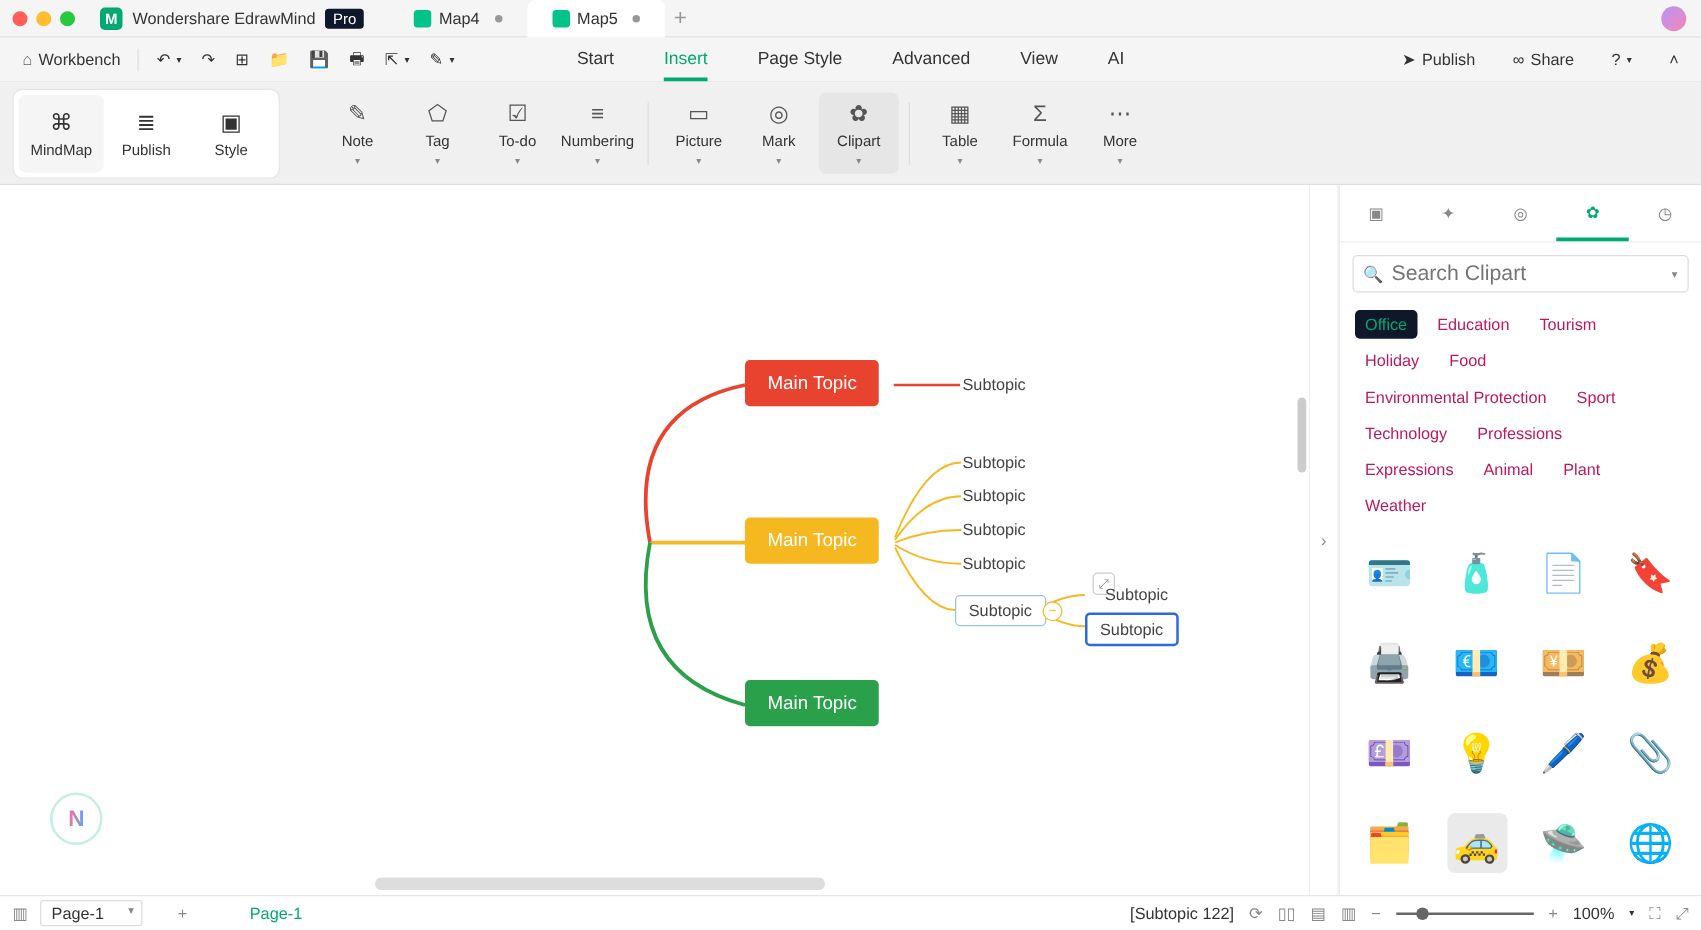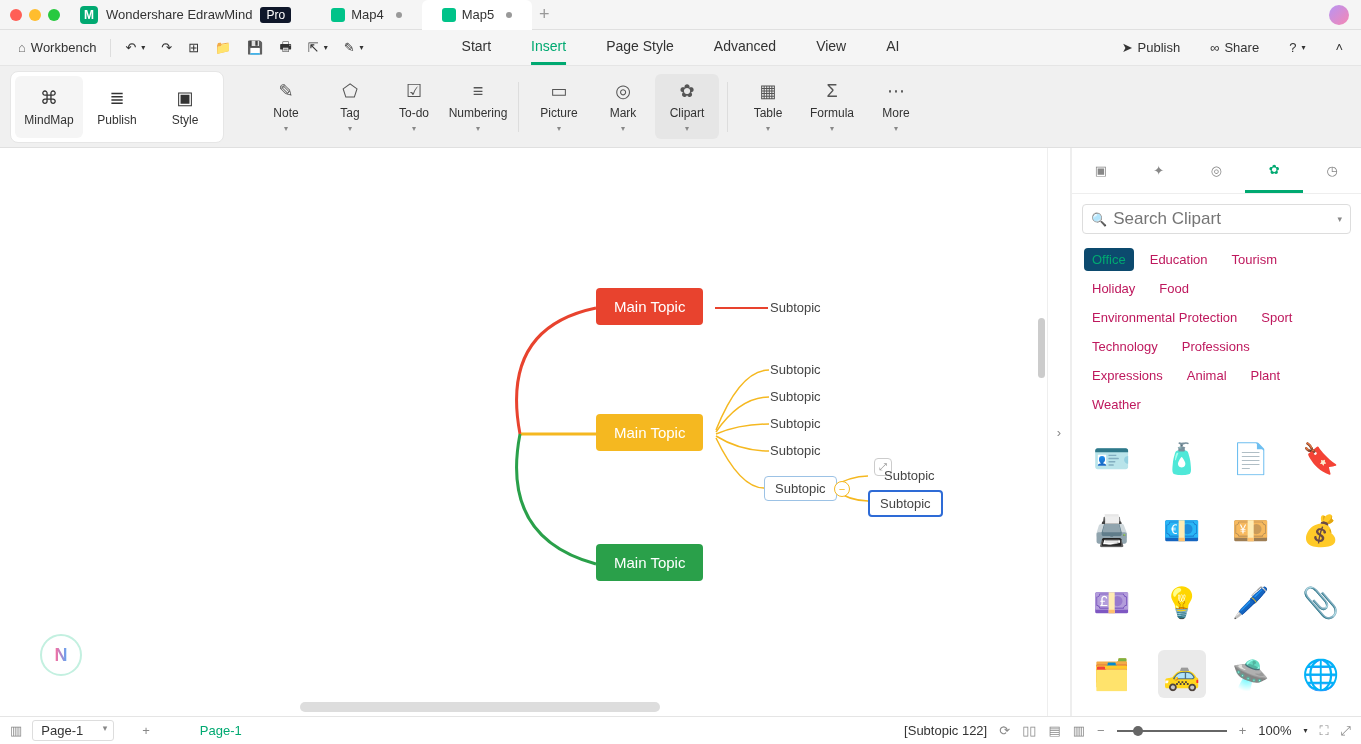--- a/index.html
+++ b/index.html
@@ -49,21 +49,21 @@
 .canvas { flex:1; position:relative; background:#fff; overflow:hidden; }
 .panel-toggle { width:24px; display:flex; align-items:center; justify-content:center; border-left:1px solid #eee; border-right:1px solid #eee; cursor:pointer; color:#888; }
 .side-panel { width:290px; display:flex; flex-direction:column; border-left:1px solid #eee; }
 .side-tabs { display:flex; height:46px; border-bottom:1px solid #eee; }
 .side-tab { flex:1; display:flex; align-items:center; justify-content:center; cursor:pointer; color:#888; }
 .side-tab.active { color:#00a971; border-bottom:3px solid #00a971; }
 .search-box { margin:10px; border:1px solid #ddd; border-radius:4px; height:30px; display:flex; align-items:center; padding:0 8px; }
 .search-box input { border:none; outline:none; flex:1; font-size:17px; margin-left:6px; }
 .cat-chips { display:flex; flex-wrap:wrap; gap:6px 8px; padding:4px 12px 10px; }
 .chip { padding:4px 8px; border-radius:4px; font-size:13px; cursor:pointer; color:#be185d; }
-.chip.active { background:#0c4a6e; color:#00a971; }
+.chip.active { background:#0f172a; color:#00a971; }
 .clipart-grid { flex:1; overflow:auto; padding:8px 16px; }
 .clipart-row { display:flex; justify-content:space-between; margin-bottom:24px; }
 .clip { width:48px; height:48px; display:flex; align-items:center; justify-content:center; cursor:pointer; font-size:30px; border-radius:6px; }
 .clip.sel { background:#eaeaea; }
 
 
 .mm-root { position:absolute; left:346px; top:410px; background:#fff; border:1px solid #eee; border-radius:30px; padding:16px 26px; font-size:19px; color:#444; box-shadow:0 2px 6px rgba(0,0,0,0.08); }
 .mm-main { position:absolute; color:#fff; border-radius:4px; padding:10px 18px; font-size:15px; }
 .mm-main.red { background:#e8432e; left:596px; top:286px; }
 .mm-main.yel { background:#f5b820; left:596px; top:408px; }

